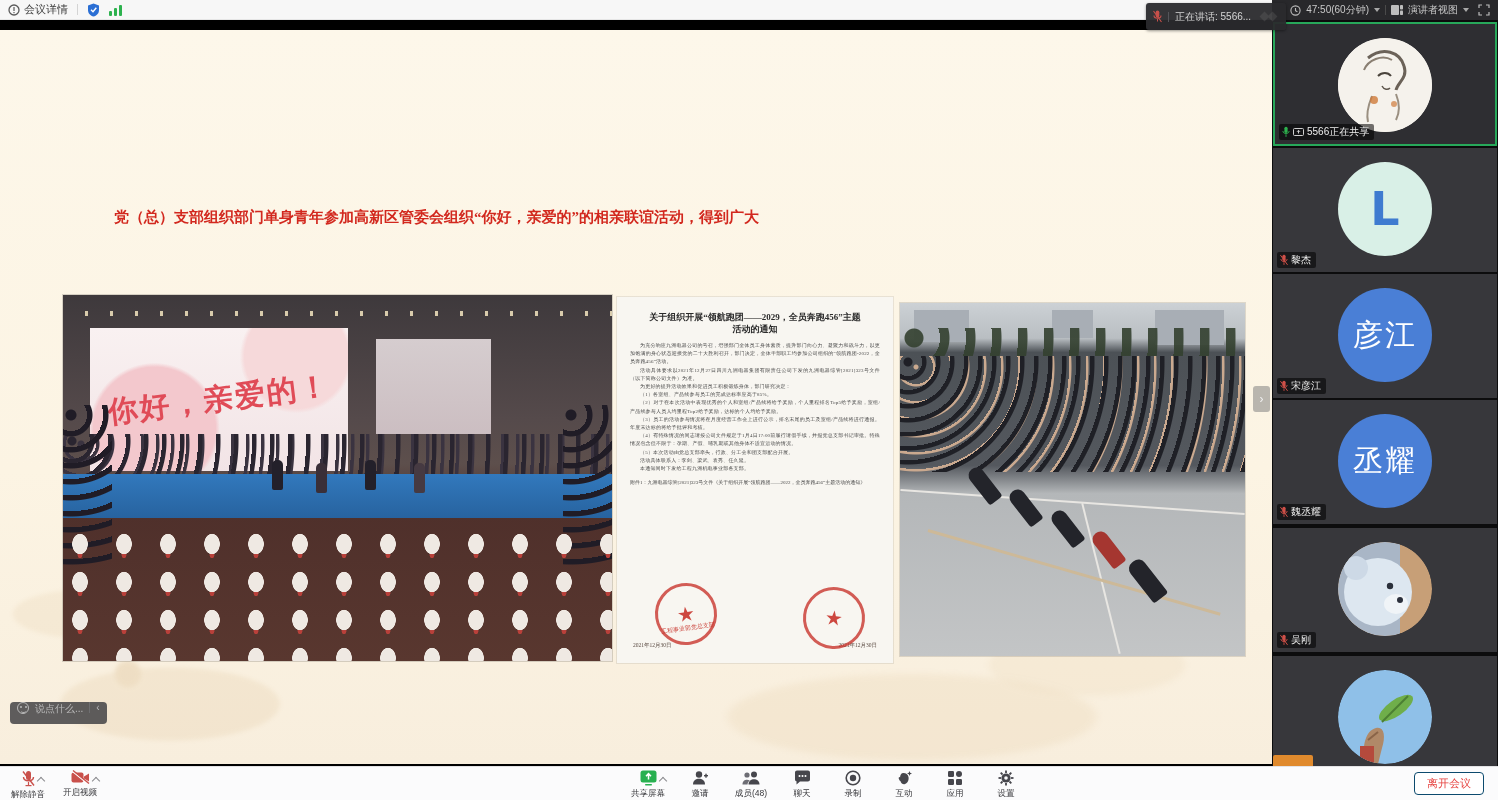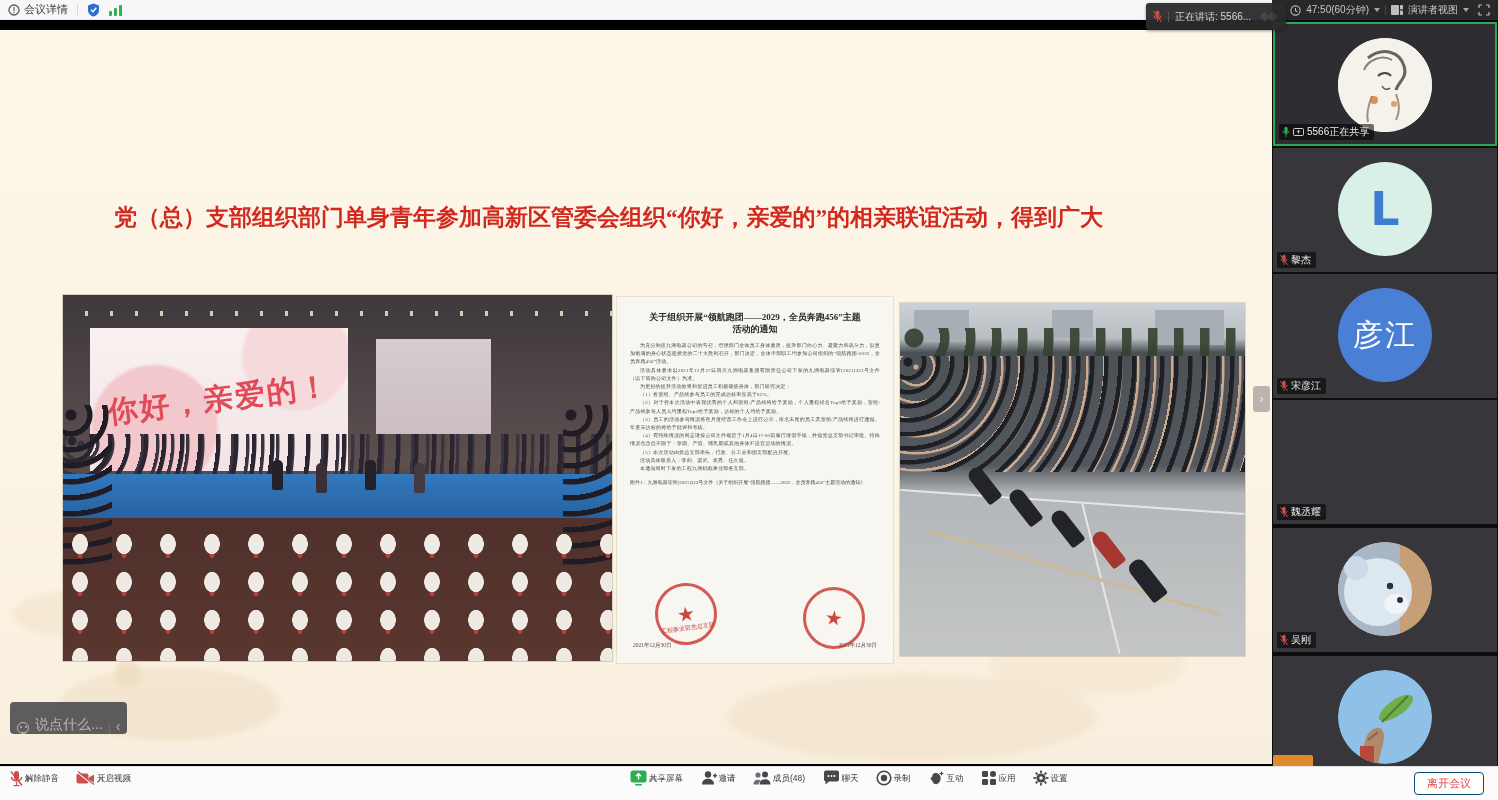--- a/index.html
+++ b/index.html
@@ -32,21 +32,21 @@
 
   
   #shared { position:absolute; left:0; top:20px; width:1272px; height:748px; background:#000; overflow:hidden; }
   #slide { position:absolute; left:0; top:10px; width:1272px; height:734px;
            background:linear-gradient(180deg,#fdf7ea 0%, #fcf4e3 60%, #f8eedd 100%);
            overflow:hidden; font-family:"Liberation Serif", serif; }
   .dragon { position:absolute; opacity:.22; pointer-events:none; }
 
   #slide-title { position:absolute; left:84px; top:60px; font-size:48px; font-weight:bold;
                  color:#d2281e; letter-spacing:3px; white-space:nowrap; }
-  #slide-para { position:absolute; left:60px; top:166px; width:1150px; font-size:23px;
+  #slide-para { position:absolute; left:60px; top:166px; width:1150px; font-size:15px;
                 font-weight:bold; color:#d2281e; line-height:43px; }
   #slide-para .l1 { text-indent:54px; }
 
   
   #photo1 { position:absolute; left:63px; top:265px; width:549px; height:366px;
             background:linear-gradient(180deg,#3e393c 0%, #554a4b 34%, #5d4f4c 46%, #4f302b 60%, #59372f 100%);
             overflow:hidden; box-shadow:0 0 0 1px rgba(0,0,0,.15); }
   .p1-lights { position:absolute; left:0; top:16px; width:100%; height:5px;
                background:repeating-linear-gradient(90deg, transparent 0 22px, rgba(255,240,200,.8) 22px 25px); }
   .p1-screen { position:absolute; left:5%; top:9%; width:47%; height:39%;
@@ -100,23 +100,23 @@
                          repeating-radial-gradient(circle at 16px 11px, #caa98f 0 2px, transparent 3px 17px);
               filter:blur(.3px); }
   .p2-line { position:absolute; background:#e8e6e2; }
   .rope { position:absolute; left:8%; top:64%; width:88%; height:3px; background:#cdb998;
           transform:rotate(16deg); transform-origin:left center; }
   .p2-fig { position:absolute; width:16px; height:40px; background:#23242a;
             border-radius:8px 8px 3px 3px; transform:rotate(-38deg); }
   .p2-fig.red { background:#a53630; }
 
   
-  #chat-pill { position:absolute; left:10px; top:672px; height:32px; background:rgba(72,72,74,.88);
-               border-radius:4px; display:flex; align-items:flex-end; gap:6px; padding:0 7px;
-               color:#b9b9b9; font-size:14px; font-family:"Liberation Sans", sans-serif; }
+  #chat-pill { position:absolute; left:10px; top:672px; height:22px; background:rgba(72,72,74,.88);
+               border-radius:4px; display:flex; align-items:flex-start; gap:6px; padding:0 7px;
+               color:#b9b9b9; font-size:10px; font-family:"Liberation Sans", sans-serif; }
   .pill-div { width:1px; height:11px; background:#6e6e70; }
   .emoji { width:12px; height:12px; border-radius:50%; border:1px solid #b9b9b9; position:relative; }
   .emoji::before { content:""; position:absolute; left:2px; top:3px; width:2px; height:2px; background:#b9b9b9; border-radius:50%; box-shadow:5px 0 0 #b9b9b9; }
   .emoji::after { content:""; position:absolute; left:2.5px; top:6.5px; width:5px; height:2.5px; border-bottom:1px solid #b9b9b9; border-radius:0 0 5px 5px; }
 
   
   #expand-handle { position:absolute; left:1253px; top:386px; width:17px; height:26px;
                    background:rgba(130,130,130,.55); border-radius:3px; color:#f0f0f0;
                    display:flex; align-items:center; justify-content:center; font-size:12px; z-index:20;
                    font-family:"Liberation Sans", sans-serif; }
@@ -132,21 +132,21 @@
   .avatar.mint { background:#d9f0e7; display:flex; align-items:center; justify-content:center;
                  color:#3f7bd0; font-size:46px; font-weight:bold; font-family:"DejaVu Sans", sans-serif; }
   .name-tag { position:absolute; left:4px; bottom:4px; background:rgba(0,0,0,.55); border-radius:2px;
               display:flex; align-items:center; gap:3px; padding:1px 5px 1px 3px;
               font-size:10px; color:#ececec; max-width:200px; white-space:nowrap; }
   .orange-frag { position:absolute; left:0; bottom:0; width:40px; height:13px; background:#e08a2d; border-radius:2px 2px 0 0; }
 
   
   #toolbar { position:absolute; left:0; top:766px; width:1498px; height:34px; background:#fbfbfc;
              border-top:1px solid #e3e3e5; z-index:50; font-family:"Liberation Sans", sans-serif; }
-  .tool-item { display:flex; flex-direction:row; align-items:center; justify-content:flex-start;
+  .tool-item { display:flex; flex-direction:column; align-items:center; justify-content:flex-start;
                gap:1px; cursor:pointer; min-width:34px; padding-top:3px; position:relative; }
   .tool-item .lbl { font-size:9px; color:#39393d; white-space:nowrap; transform:scale(.95); }
   #tool-left { position:absolute; left:10px; top:0; display:flex; gap:16px; }
   #tool-center { position:absolute; left:630px; top:0; display:flex; gap:17px; }
   #leave-btn { position:absolute; right:14px; top:5px; height:23px; padding:0 12px; background:#fff;
                border:1px solid #0c4a6e; border-radius:4px; color:#e64340; font-size:11px;
                display:flex; align-items:center; cursor:pointer; }
   .caret { position:absolute; right:-9px; top:8px; width:6px; height:6px; border-left:1.5px solid #8a8a8e;
            border-top:1.5px solid #8a8a8e; transform:rotate(45deg); }
   svg { display:block; }
@@ -356,20 +356,23 @@
         <rect x="2.7" y="0.5" width="3.6" height="7" rx="1.8" fill="#d05048"></rect>
         <path d="M1 5.5 C1 9 8 9 8 5.5" fill="none" stroke="#d05048" stroke-width="1.1"></path>
         <rect x="4" y="9" width="1" height="3" fill="#d05048"></rect>
         <line x1="0.5" y1="1" x2="8.5" y2="12" stroke="#d05048" stroke-width="1.1"></line>
       </svg>
       <span>宋彦江</span>
     </div>
   </div>
 
   <div class="tile" style="top:380px;">
+    <div class="avatar blue">
+      <span>丞耀</span>
+    </div>
     <div class="name-tag">
       <svg width="8" height="12" viewBox="0 0 9 13">
         <rect x="2.7" y="0.5" width="3.6" height="7" rx="1.8" fill="#d05048"></rect>
         <path d="M1 5.5 C1 9 8 9 8 5.5" fill="none" stroke="#d05048" stroke-width="1.1"></path>
         <rect x="4" y="9" width="1" height="3" fill="#d05048"></rect>
         <line x1="0.5" y1="1" x2="8.5" y2="12" stroke="#d05048" stroke-width="1.1"></line>
       </svg>
       <span>魏丞耀</span>
     </div>
   </div>

